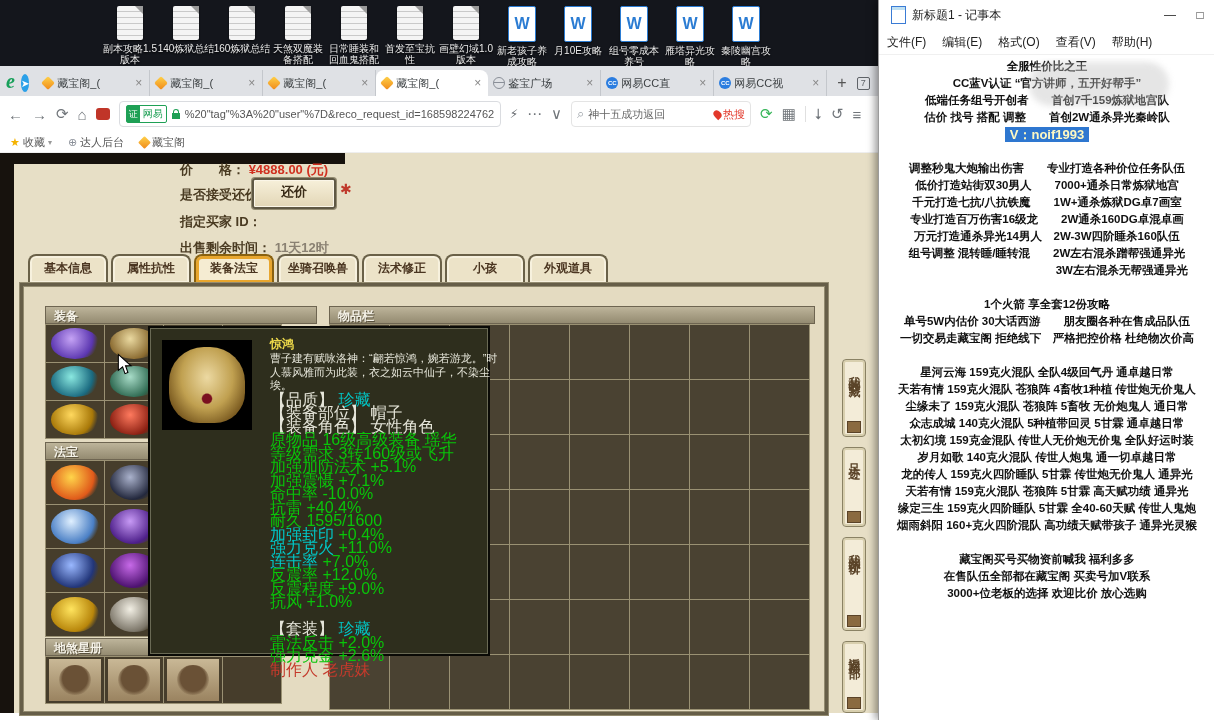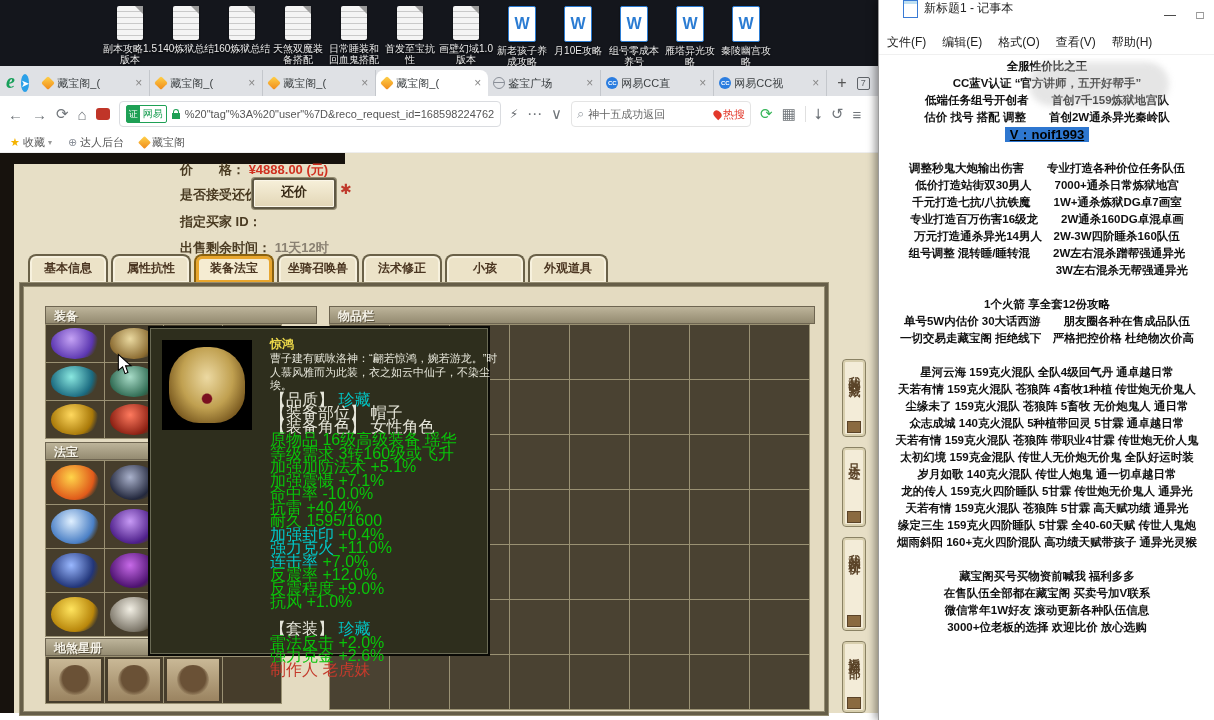--- a/index.html
+++ b/index.html
@@ -110,31 +110,31 @@
                    radial-gradient(ellipse at 50% 40%,#ecd9a2,#c0a050 48%,#7a5a20 78%,transparent 85%);}
   #tt-text{position:absolute;left:120px;top:9px;width:228px;}
   #tt-title{font-size:12px;font-weight:bold;color:#ecd84a;line-height:15px;}
   #tt-desc{font-size:11px;color:#e6e6da;line-height:13.5px;}
   .ttl{font-size:16px;line-height:13.5px;white-space:nowrap;}
   .t-w{color:#e6e6da}.t-g{color:#09c409}.t-c{color:#00c8c8}.t-r{color:#c43a2c}
   #cursor{position:absolute;left:116px;top:200px;z-index:90;}
   
   #notepad{position:absolute;left:878px;top:0;width:336px;height:720px;background:#fff;
         border-left:1px solid #9b9b9b;box-shadow:-3px 0 8px rgba(0,0,0,.4);}
-  .np-title{height:30px;display:flex;padding-left:24px;}
+  .np-title{height:30px;display:flex;align-items:center;padding-left:12px;}
   .np-ico{width:13px;height:16px;background:#fff;border:1px solid #3a7bd5;
         box-shadow:inset 0 3px 0 #bfe0f2;margin-right:6px;}
   .np-name{font-size:12px;color:#222;}
   .np-btns{margin-left:auto;display:flex;}
   .np-btns span{width:30px;text-align:center;font-size:12px;color:#333;cursor:pointer;line-height:30px;}
   #np-menus{height:24px;display:flex;align-items:center;border-bottom:1px solid #f0f0f0;}
   #np-menus span{font-size:12px;color:#222;padding:0 8px;cursor:pointer;text-align:center;}
   #np-body{position:absolute;top:58px;left:0;right:0;bottom:0;overflow:hidden;text-align:center;}
   .npl{font-size:11.5px;font-weight:bold;color:#111;line-height:17px;height:17px;white-space:nowrap;}
-  .npl .hl{background:#2e77d0;color:#000000;font-size:13px;padding:0 5px;text-decoration:underline;}
+  .npl .hl{background:#2e77d0;color:#fef9c3;font-size:13px;padding:0 5px;}
   #watermark{position:absolute;left:150px;top:4px;width:140px;height:44px;background:#bfbfbf;
         opacity:.4;border-radius:22px;filter:blur(3px);}
 </style>
 </head>
 <body>
 
 <div id="desktop-icons">
     <div class="dicon">
       <div class="fglyph txt"></div>
       <div class="dlabel">副本攻略1.5 版本</div>
@@ -546,26 +546,24 @@
       <div class="npl">　　　　　　　　　　　　　3W左右混杀无帮强通异光</div>
       <div class="npl">&nbsp;</div>
       <div class="npl">1个火箭 享全套12份攻略</div>
       <div class="npl">单号5W内估价 30大话西游　　朋友圈各种在售成品队伍</div>
       <div class="npl">一切交易走藏宝阁 拒绝线下　严格把控价格 杜绝物次价高</div>
       <div class="npl">&nbsp;</div>
       <div class="npl">星河云海 159克火混队 全队4级回气丹 通卓越日常</div>
       <div class="npl">天若有情 159克火混队 苍狼阵 4畜牧1种植 传世炮无价鬼人</div>
       <div class="npl">尘缘未了 159克火混队 苍狼阵 5畜牧 无价炮鬼人 通日常</div>
       <div class="npl">众志成城 140克火混队 5种植带回灵 5甘霖 通卓越日常</div>
-      <div class="npl">天若有情 159克火混队 苍狼阵 带职业4甘霖 传世炮无价人鬼</div>
       <div class="npl">太初幻境 159克金混队 传世人无价炮无价鬼 全队好运时装</div>
       <div class="npl">岁月如歌 140克火混队 传世人炮鬼 通一切卓越日常</div>
       <div class="npl">龙的传人 159克火四阶睡队 5甘霖 传世炮无价鬼人 通异光</div>
       <div class="npl">天若有情 159克火混队 苍狼阵 5甘霖 高天赋功绩 通异光</div>
       <div class="npl">缘定三生 159克火四阶睡队 5甘霖 全40-60天赋 传世人鬼炮</div>
       <div class="npl">烟雨斜阳 160+克火四阶混队 高功绩天赋带孩子 通异光灵猴</div>
       <div class="npl">&nbsp;</div>
       <div class="npl">藏宝阁买号买物资前喊我 福利多多</div>
       <div class="npl">在售队伍全部都在藏宝阁 买卖号加V联系</div>
-      <div class="npl">微信常年1W好友 滚动更新各种队伍信息</div>
       <div class="npl">3000+位老板的选择 欢迎比价 放心选购</div>
     </div>
 </div>
 
 </body></html>

